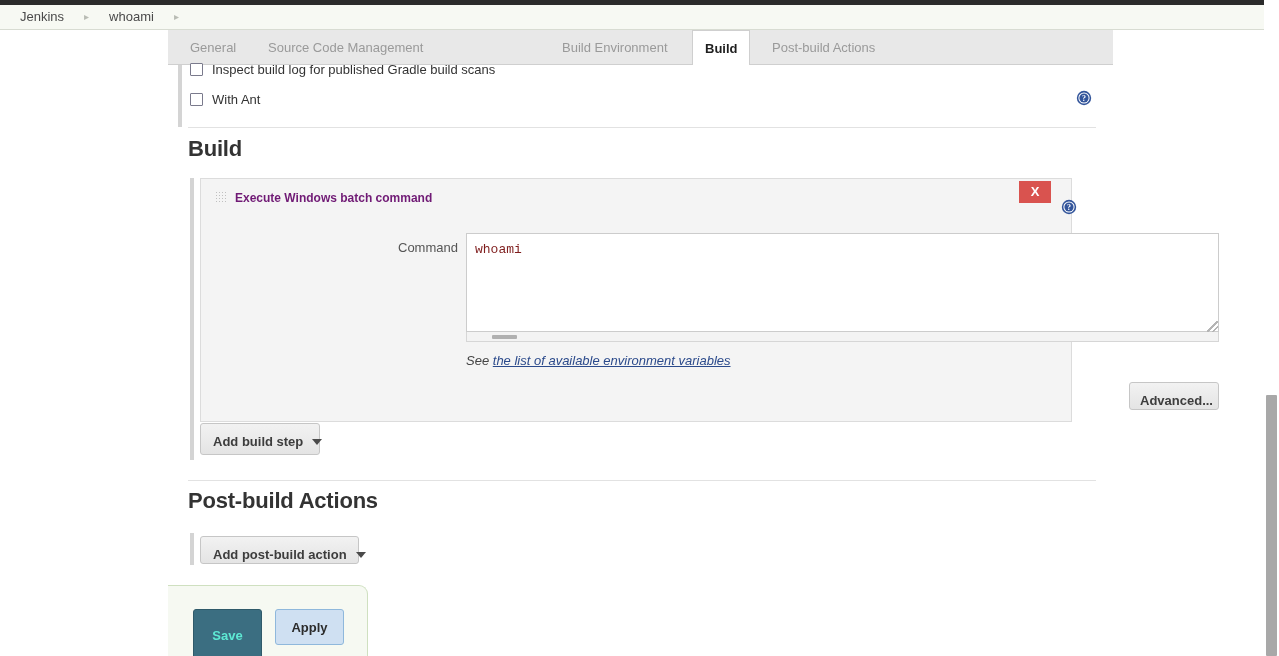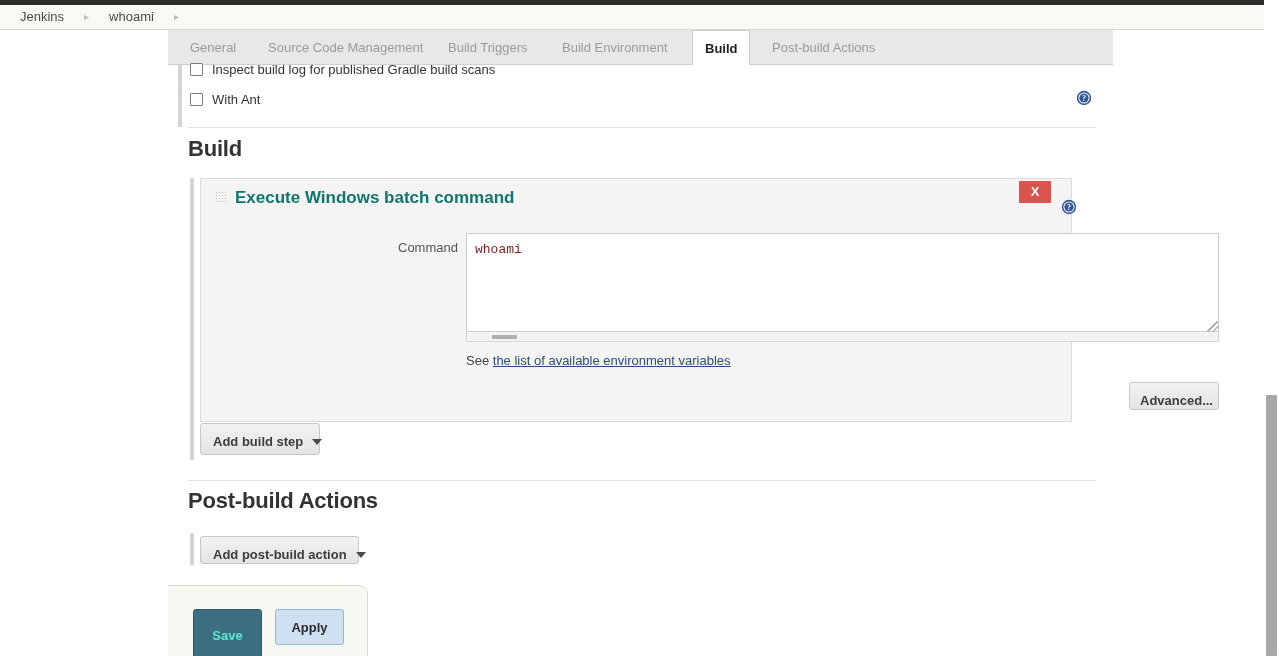--- a/index.html
+++ b/index.html
@@ -189,23 +189,23 @@
     background-position: 0 0;
     cursor: move;
     opacity: 0.95;
   }
   .step-title {
     position: absolute;
     left: 34px;
     top: 0;
     height: 38px;
     line-height: 38px;
-    font-size: 17px;
-    font-weight: bold;
-    color: #0f766e;
+    font-size: 12px;
+    font-weight: bold;
+    color: #701a75;
     white-space: nowrap;
   }
   .close-x {
     position: absolute;
     width: 32px;
     height: 22px;
     background: #d9534f;
     color: #ffffff;
     font-size: 13px;
     font-weight: bold;
@@ -376,21 +376,20 @@
   <span class="crumb-sep">▸</span>
   <span class="crumb">whoami</span>
   <span class="crumb-sep">▸</span>
 </div>
 
 <div class="page-area"></div>
 
 <div class="tab-bar">
   <div class="tab" style="left:10px;width:76px;">General</div>
   <div class="tab" style="left:88px;width:167px;">Source Code Management</div>
-  <div class="tab" style="left:268px;width:100px;">Build Triggers</div>
   <div class="tab" style="left:382px;width:122px;">Build Environment</div>
   <div class="tab active" style="left:524px;width:58px;">Build</div>
   <div class="tab" style="left:592px;width:128px;">Post-build Actions</div>
 </div>
 
 <div class="form-body">
 
   <div class="section-rail" style="left:10px; top:0px; height:62px;"></div>
 
   <div class="chk-row" style="top:-3px;">
@@ -427,21 +426,21 @@
 
     <span class="field-label" style="left:197px; top:61px;">Command</span>
 
     <textarea class="cmd-area" style="left: 265px; top: 54px; width: 753px; height: 99px;" spellcheck="false">whoami</textarea>
 
     <div class="ta-hscroll" style="left:265px; top:153px; width:753px; height:10px;">
       <div class="ta-hthumb" style="left:25px; top:3px; width:25px; height:4px;"></div>
     </div>
     <span class="ta-grip" style="left:1006px; top:142px;"></span>
 
-    <div class="see-line" style="left:265px; top:174px;">
+    <div class="see-line" style="left:265px; top:174px;font-style:italic;">
       <span>See</span>
       <a>the list of available environment variables</a>
     </div>
 
     <button class="btn-grey" style="left:928px; top:203px; width:90px; height:28px;">Advanced...</button>
   </div>
 
   <button class="close-x" style="left:851px; top:116px;">X</button>
 
   <span class="help-icon" style="left:893px; top:134px;">

